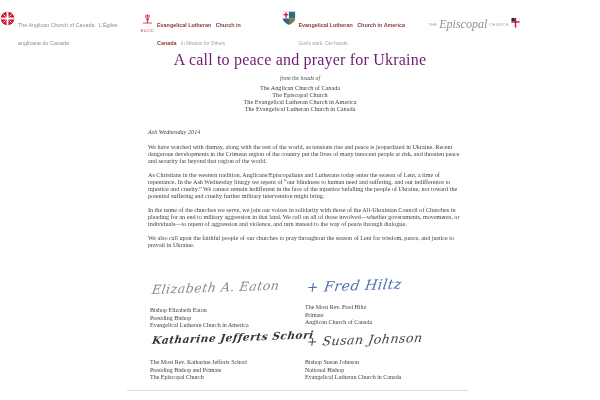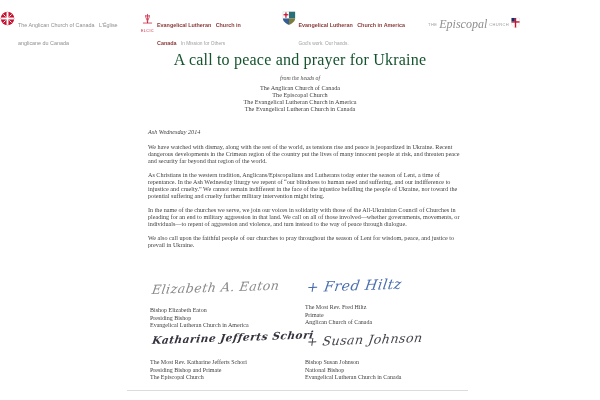--- a/index.html
+++ b/index.html
@@ -20,21 +20,21 @@
   .elcic-label { display: block; text-align: center; font-size: 3.6px; color: #c41230;
     letter-spacing: 0.5px; font-family: "Liberation Sans", sans-serif; }
   .episcopal { display: flex; align-items: center; gap: 2px; padding-top: 4px; }
   .episcopal .pre, .episcopal .post { font-size: 4px; letter-spacing: 0.4px; color: #9a9a9a;
     font-family: "Liberation Sans", sans-serif; }
   .episcopal .word { font-size: 12px; color: #8f8f8f; font-family: "Liberation Serif", serif;
     font-style: italic; line-height: 12px; }
 
   
   .title { position: absolute; top: 51px; left: 0; width: 600px; text-align: center;
-    font-size: 16px; color: #14532d; letter-spacing: 0.2px; }
+    font-size: 16px; color: #701a75; letter-spacing: 0.2px; }
   .from-line { position: absolute; top: 75px; left: 0; width: 600px; text-align: center;
     font-style: italic; font-size: 5.8px; color: #4a4a4a; }
   .heads { position: absolute; top: 84px; left: 0; width: 600px; text-align: center;
     font-size: 6.2px; line-height: 7px; color: #3f3f3f; }
 
   
   .dateline { position: absolute; top: 128px; left: 148px; font-style: italic;
     font-size: 6.2px; color: #3f3f3f; }
   .body-text { position: absolute; top: 144px; left: 148px; width: 312px; }
   .body-text p { font-size: 6.15px; line-height: 7px; margin-bottom: 7px;

